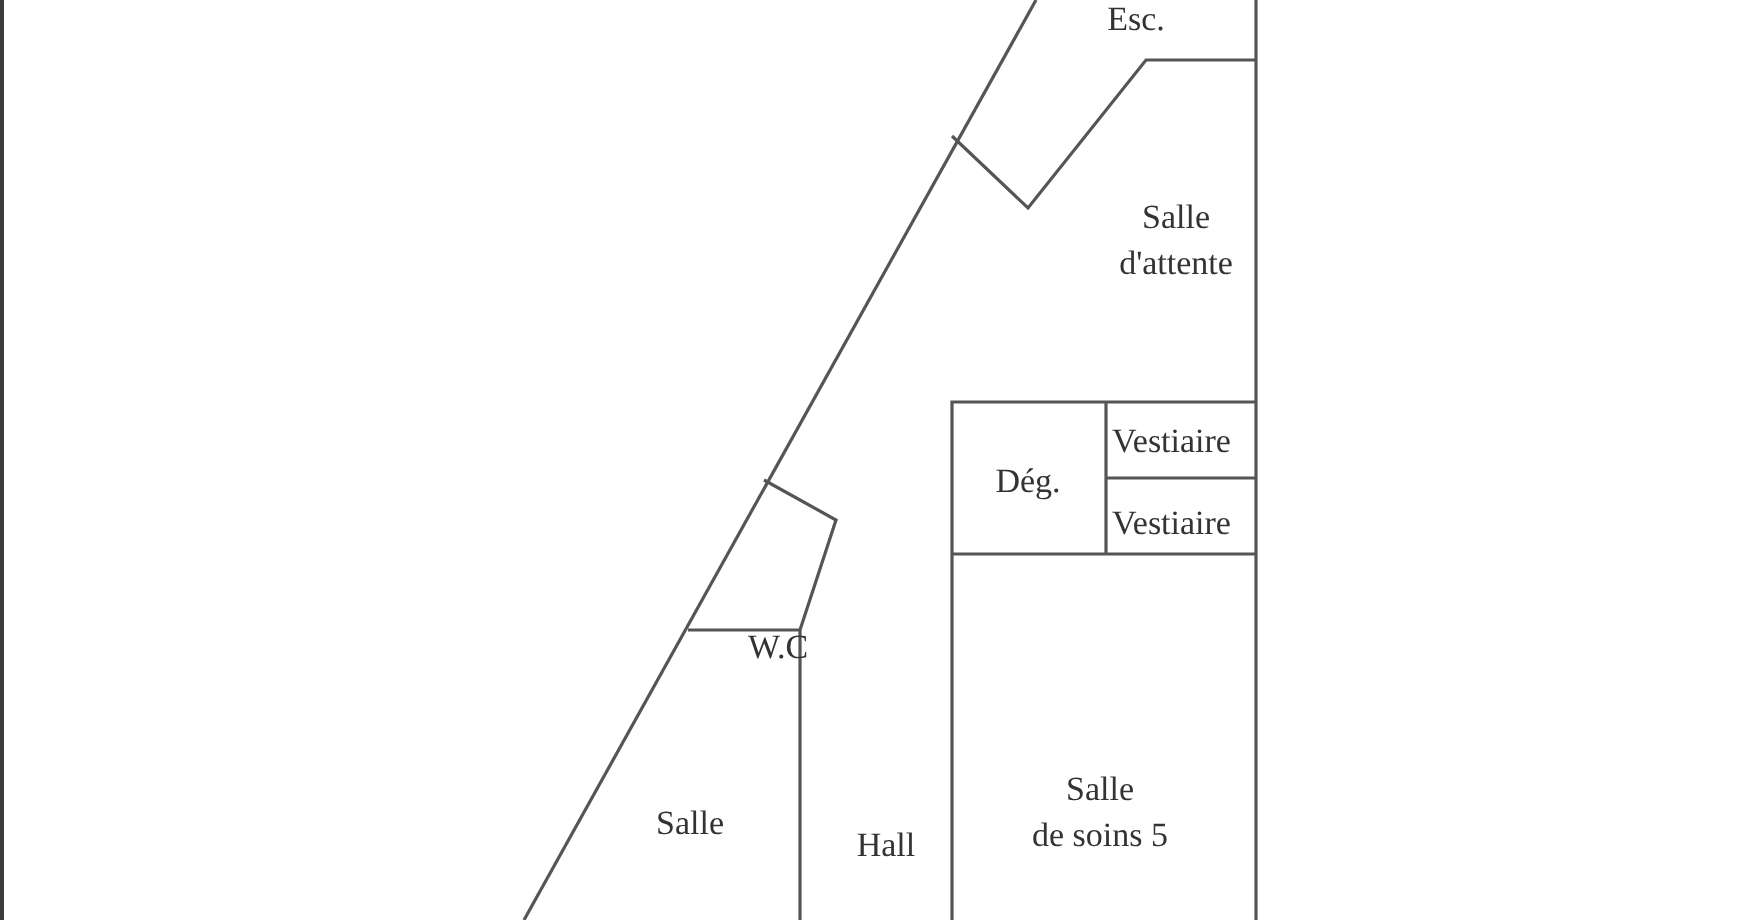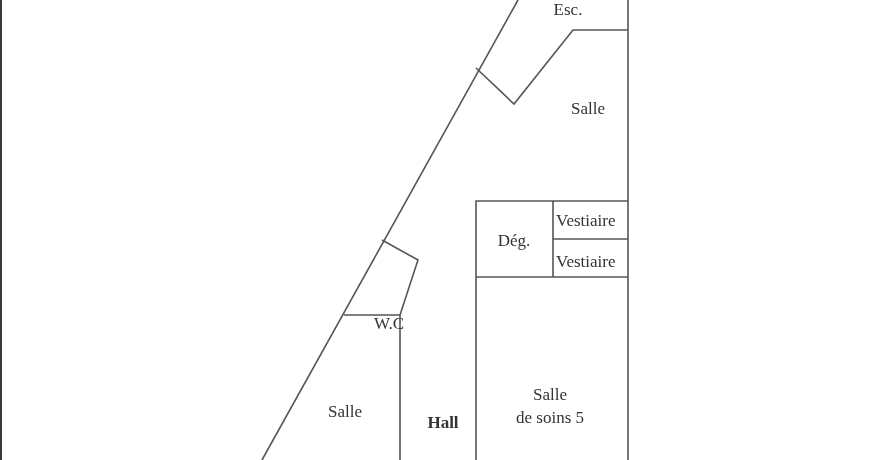--- a/index.html
+++ b/index.html
@@ -46,32 +46,33 @@
     <line x1="344" y1="315" x2="400" y2="315"></line>
 
     <line x1="400" y1="315" x2="400" y2="460"></line>
   </g>
 </svg>
 
 <div class="lbl" style="left:540px; top:-2px; width:56px;">Esc.</div>
 
 <div class="lbl" style="left:545px; top:97px; width:86px;">
   <div>Salle</div>
+  <div>d'attente</div>
 </div>
 
 <div class="lbl" style="left:482px; top:229px; width:64px;font-family:Liberation Serif, serif;">Dég.</div>
 
 <div class="lbl" style="left:554px; top:209px; width:78px; text-align:left; padding-left:2px;">Vestiaire</div>
 
 <div class="lbl" style="left:554px; top:250px; width:78px; text-align:left; padding-left:2px;">Vestiaire</div>
 
 <div class="lbl" style="left:364px; top:268px; width:50px;margin-top:44px;">W.C</div>
 
 <div class="lbl" style="left:290px; top:400px; width:110px;">
   <div>Salle</div>
 </div>
 
-<div class="lbl" style="left:414px; top:411px; width:58px;font-weight:bold;">Hall</div>
+<div class="lbl" style="left:414px; top:411px; width:58px;">Hall</div>
 
 <div class="lbl" style="left:490px; top:383px; width:120px;">
   <div>Salle</div>
   <div>de soins 5</div>
 </div>
 
 </body></html>

